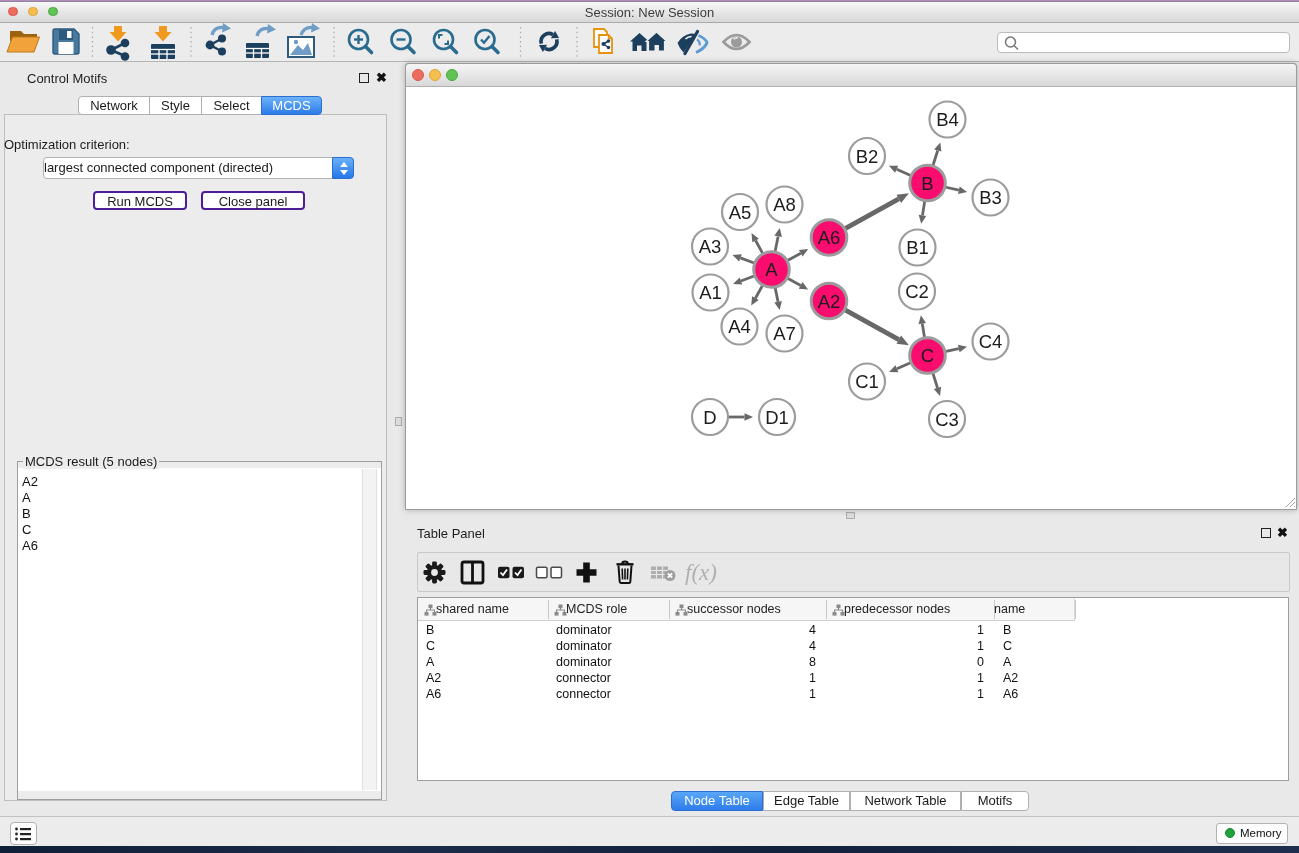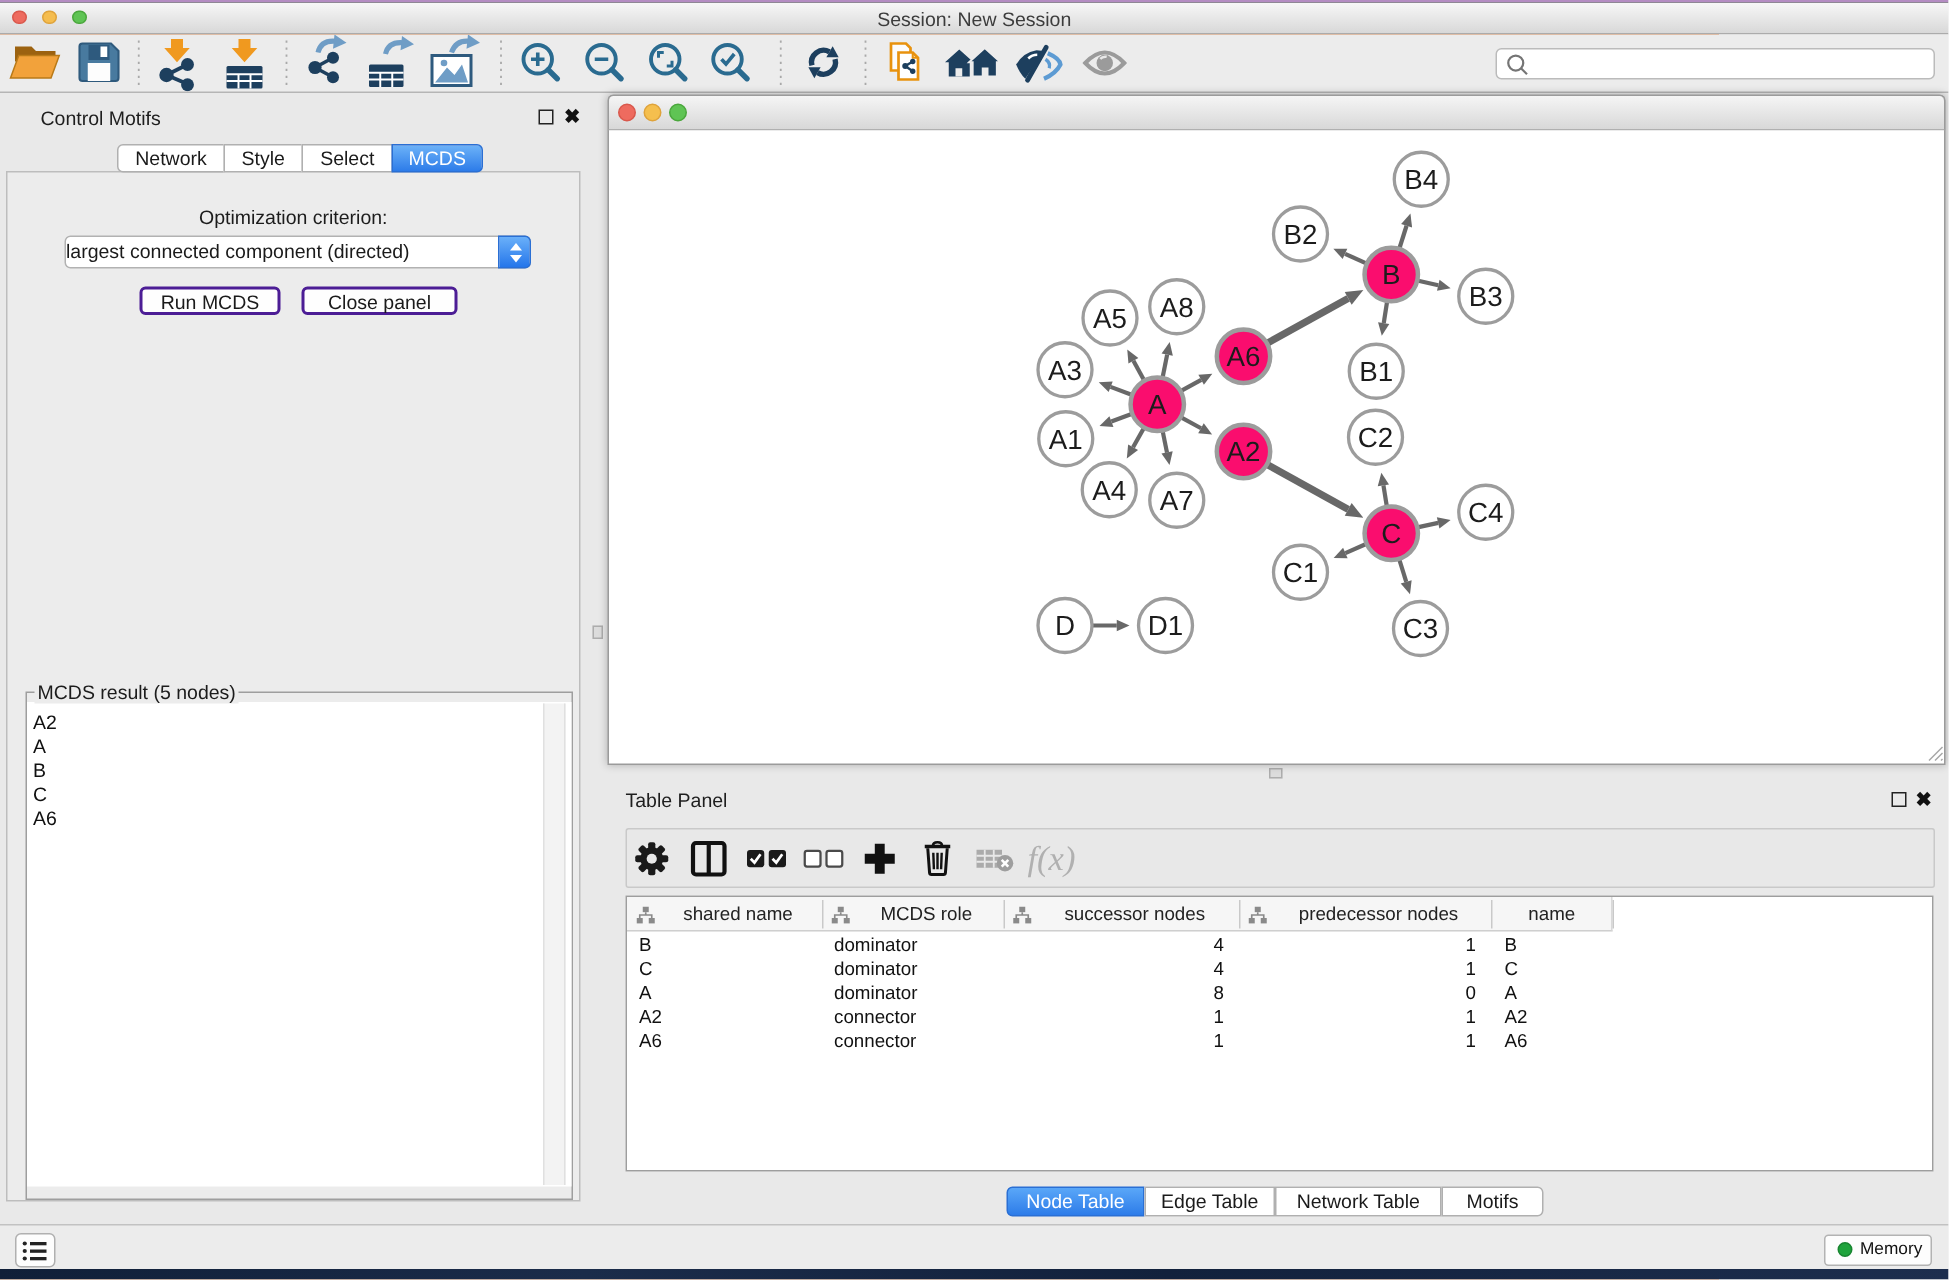--- a/index.html
+++ b/index.html
@@ -1,18 +1,18 @@
 <!DOCTYPE html>
 <html><head>
 <meta charset="utf-8">
 <style>
 * { margin:0; padding:0; box-sizing:border-box; }
 html,body { width:1299px; height:853px; overflow:hidden; }
 body { font-family:"Liberation Sans", sans-serif; }
-#app { position:relative; width:1146px; height:853px; background:#f97316; }
+#app { position:relative; width:1146px; height:853px; background:#f0abfc; }
 .abs { position:absolute; }
 #topstrip { left:0; top:0; width:1299px; height:2px; background:linear-gradient(#b48cc2 0 55%, #8f8795 55% 100%); }
 #titlebar { left:0; top:2px; width:1299px; height:21px;
   background:linear-gradient(#f7f7f7,#d8d8d8); border-bottom:1px solid #ababab; }
 .tl { position:absolute; top:6.5px; width:9.5px; height:9.5px; border-radius:50%; }
 #tl-r { left:8px;  background:#ee6b5f; border:1px solid #d9584c; }
 #tl-y { left:28px; background:#f5bd4f; border:1px solid #dfa33b; }
 #tl-g { left:48px; background:#5fc454; border:1px solid #4aa73c; }
 #apptitle { left:0; top:5px; width:1299px; text-align:center; font-size:13px; color:#3c3c3c; }
 #toolbar { left:0; top:23px; width:1299px; height:39px; background:#ececec; border-bottom:1px solid #b5b5b5; }
@@ -26,21 +26,21 @@
 #cp-close { left:376px; top:70px; font-weight:bold; font-size:13px; }
 .tab { position:absolute; top:96px; height:19px; background:#fff; border:1px solid #b0b0b0;
   font-size:13px; color:#1a1a1a; text-align:center; line-height:17px; }
 #tab-network { left:78px; width:72px; border-radius:4px 0 0 4px; }
 #tab-style { left:149px; width:53px; }
 #tab-select { left:201px; width:61px; }
 #tab-mcds { left:261px; width:61px; border-radius:0 4px 4px 0;
   background:linear-gradient(#6cb2f8,#2d7ce9); color:#fff; border-color:#2a6fd4; }
 #cp-box { left:4px; top:114px; width:383px; height:687px; background:#ececec;
   border:1px solid #bdbdbd; }
-#opt-label { left:4px; top:137px; width:383px; text-align:center; font-size:13px; color:#1c1c1c; }
+#opt-label { left:4px; top:137px; width:383px; font-size:13px; color:#1c1c1c; }
 #dropdown { left:43px; top:157px; width:311px; height:22px; background:#fff;
   border:1px solid #b2b2b2; border-radius:4px; font-size:13px; color:#1a1a1a;
   line-height:20px; }
 #dd-step { left:332px; top:157px; width:22px; height:22px; border-radius:0 4px 4px 0;
   background:linear-gradient(#6ab0f9,#2576ea); border:1px solid #2a6fd4; }
 .chev { position:absolute; left:6.5px; width:0; height:0; border-left:4.5px solid transparent;
   border-right:4.5px solid transparent; }
 #chev-up { top:4px; border-bottom:5px solid #fff; }
 #chev-dn { top:12px; border-top:5px solid #fff; }
 .btn { position:absolute; top:191px; height:19px; background:#fefefe; border:2px solid #4c1d95;
@@ -68,21 +68,21 @@
 
 #tp-title { left:417px; top:526px; font-size:13px; color:#1e1e1e; }
 #tp-float { left:1261px; top:528px; width:10px; height:10px; border:1.5px solid #222; }
 #tp-close { left:1277px; top:525px; font-weight:bold; font-size:13px; }
 #tp-toolbar { left:417px; top:552px; width:873px; height:40px; background:#e8e8e8;
   border:1px solid #c9c9c9; border-radius:2px; }
 #tbl { left:417px; top:597px; width:872px; height:184px; background:#fff; border:1px solid #9e9e9e; }
 #tbl-head { left:418px; top:598px; width:657px; height:23px; background:#f6f6f6;
   border-bottom:1px solid #cfcfcf; border-right:1px solid #d9d9d9; }
 .colsep { position:absolute; top:600px; width:1px; height:19px; background:#c9c9c9; }
-.th { position:absolute; top:602px; font-size:12.5px; color:#222; text-align:center; }
+.th { position:absolute; top:602px; font-size:12.5px; color:#222; text-align:left; }
 .td { position:absolute; font-size:12.5px; color:#111; }
 .tdr { position:absolute; font-size:12.5px; color:#111; text-align:right; }
 .hicon { position:absolute; top:604px; }
 .btab { position:absolute; top:791px; height:20px; background:#fff; border:1px solid #b0b0b0;
   font-size:13px; color:#1a1a1a; text-align:center; line-height:18px; }
 #btab-node { left:671px; width:92px; background:linear-gradient(#5aa7f8,#2d7ce9);
   color:#fff; border-color:#2a6fd4; border-radius:4px 0 0 4px; }
 #btab-edge { left:763px; width:87px; }
 #btab-nettab { left:850px; width:111px; }
 #btab-motifs { left:961px; width:68px; border-radius:0 4px 4px 0; }

